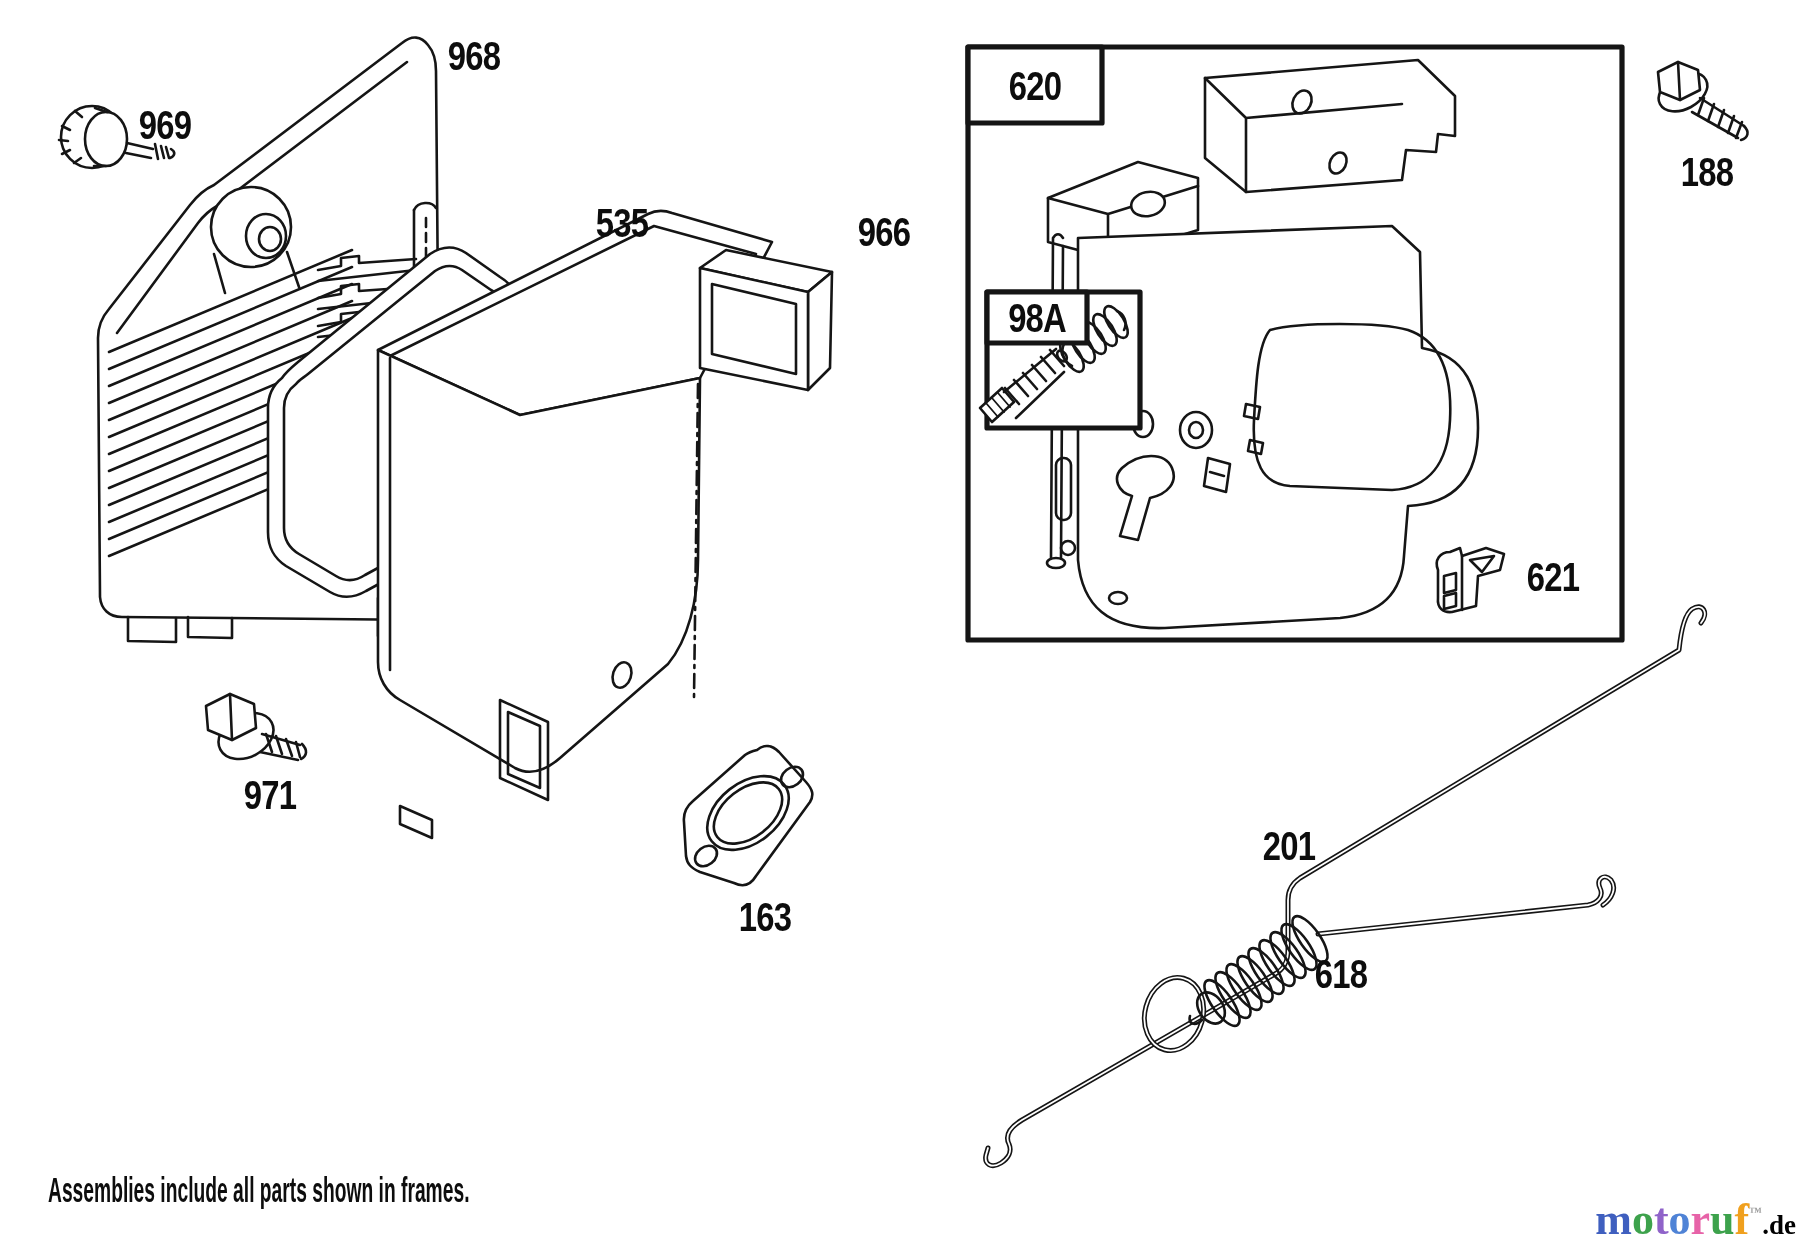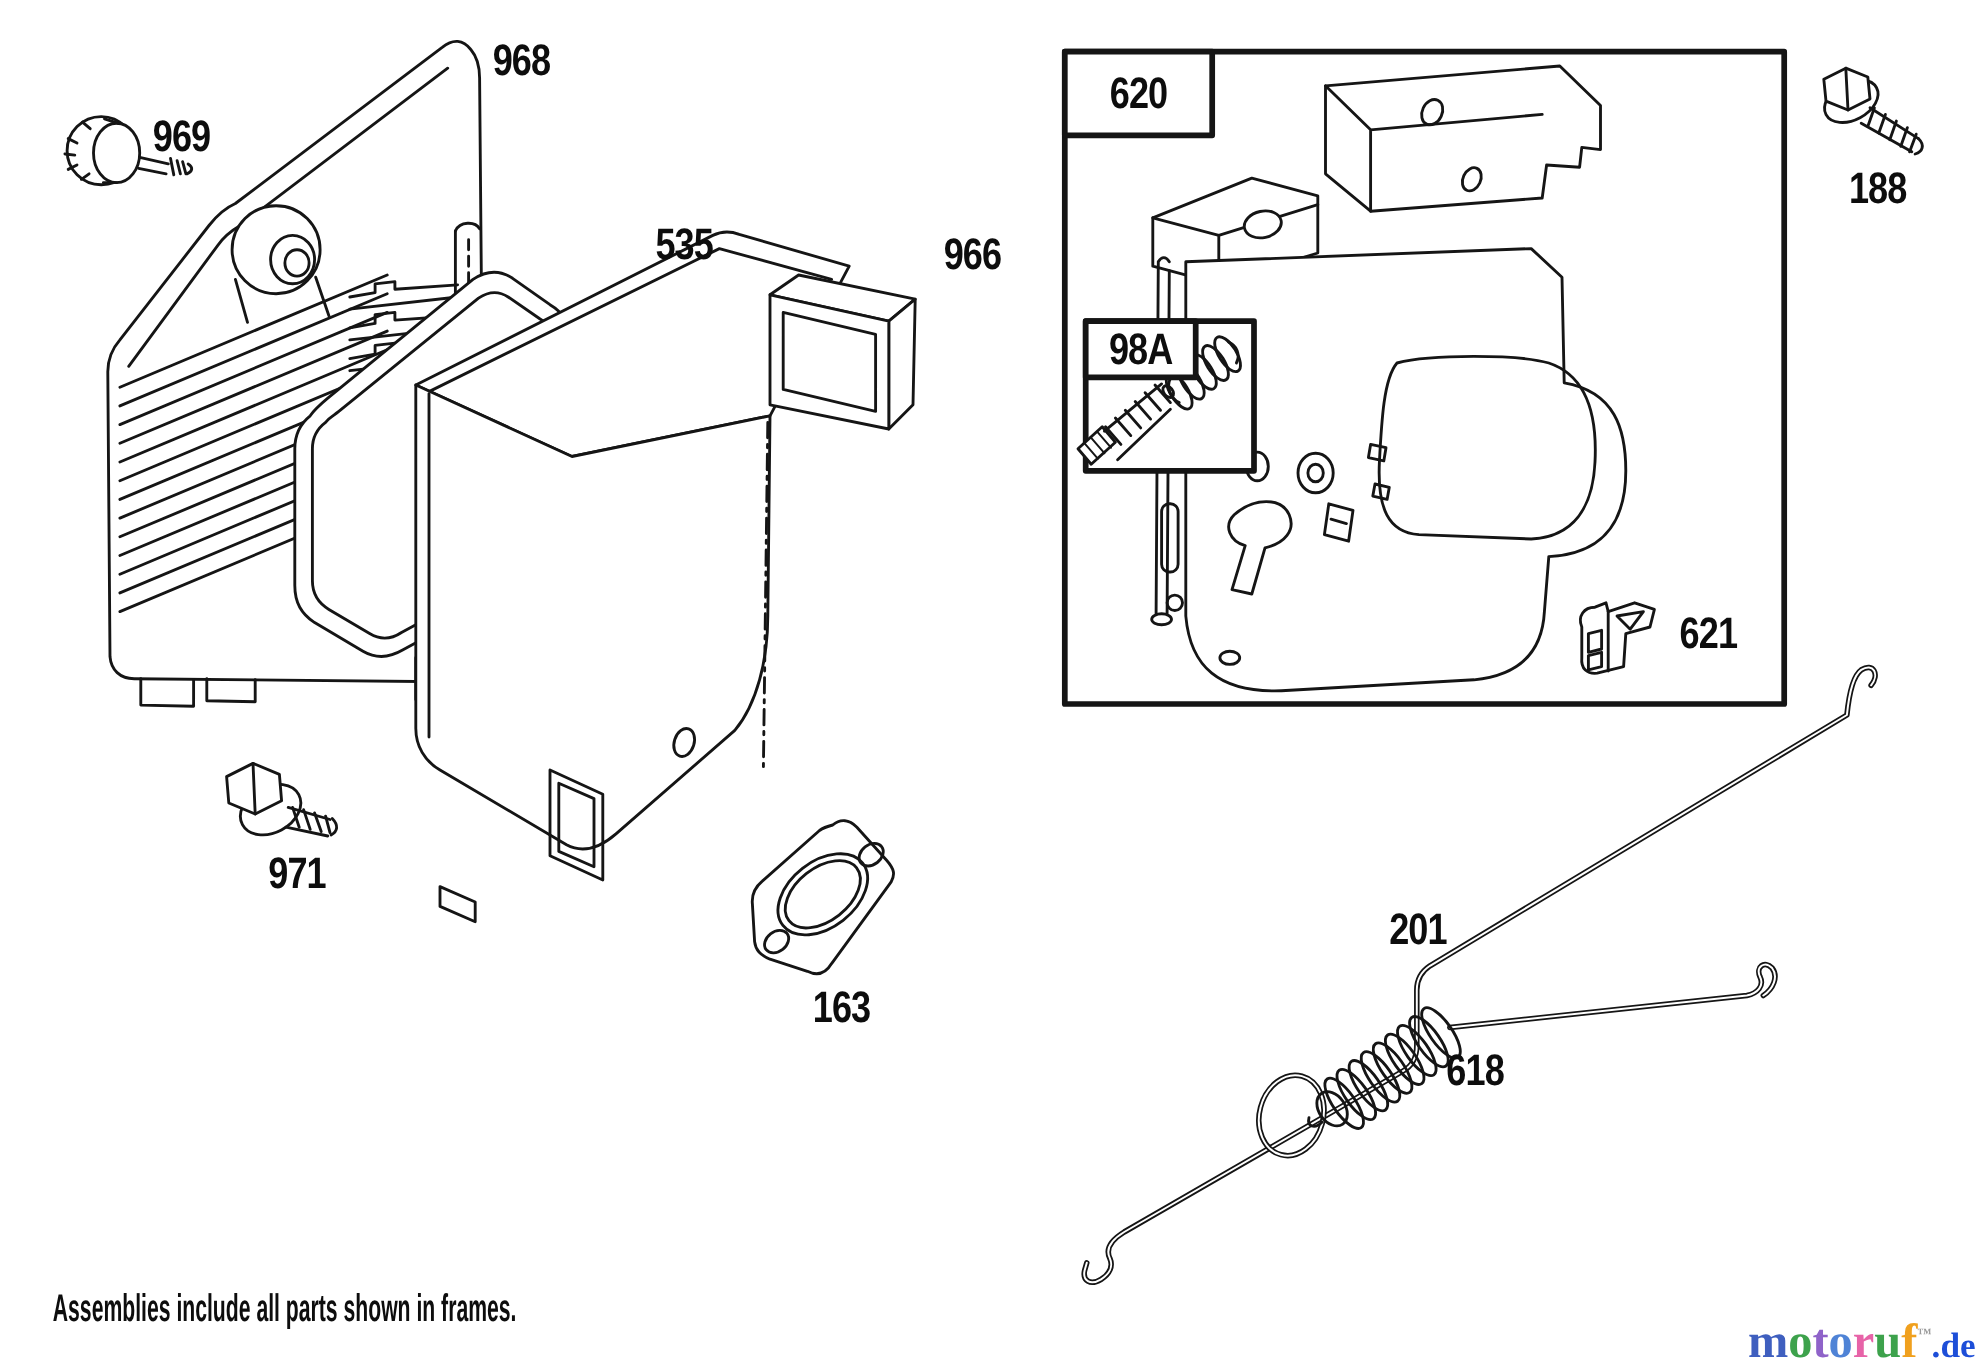--- a/index.html
+++ b/index.html
@@ -22,21 +22,21 @@
   }
   .footer-note{
     position:absolute;left:48px;top:1170px;font-weight:bold;font-size:35px;color:#0d0d0d;
     transform:scaleX(.55);transform-origin:left center;white-space:nowrap;
   }
   .watermark{
     position:absolute;right:4px;top:1194px;
     font-family:"Liberation Serif",serif;font-weight:bold;font-size:44px;white-space:nowrap;
   }
   .watermark .tm{font-size:13px;color:#9a9a9a;vertical-align:18px;}
-  .watermark .suffix{font-size:32px;color:#1d4ed8;}
+  .watermark .suffix{font-size:27px;color:#000000;}
 </style>
 </head>
 <body>
 
 <svg id="art" width="1800" height="1242" viewBox="0 0 1800 1242" xmlns="http://www.w3.org/2000/svg">
 
   <g>
     <path class="wfill" d="M98,338 C98,326 102,317 109,309 L190,205 C197,196 205,189 214,185 L402,43 C412,35 421,36 428,45 C434,52 436,61 436,71 L438,300 L438,608 C438,616 433,620 426,620 L122,617 C109,617 101,609 100,597 Z"></path>
     <path class="ln" d="M117,333 L198,223 C204,215 210,210 217,206 L407,62"></path>
     <path class="ln" d="M414,210 L414,618"></path>

